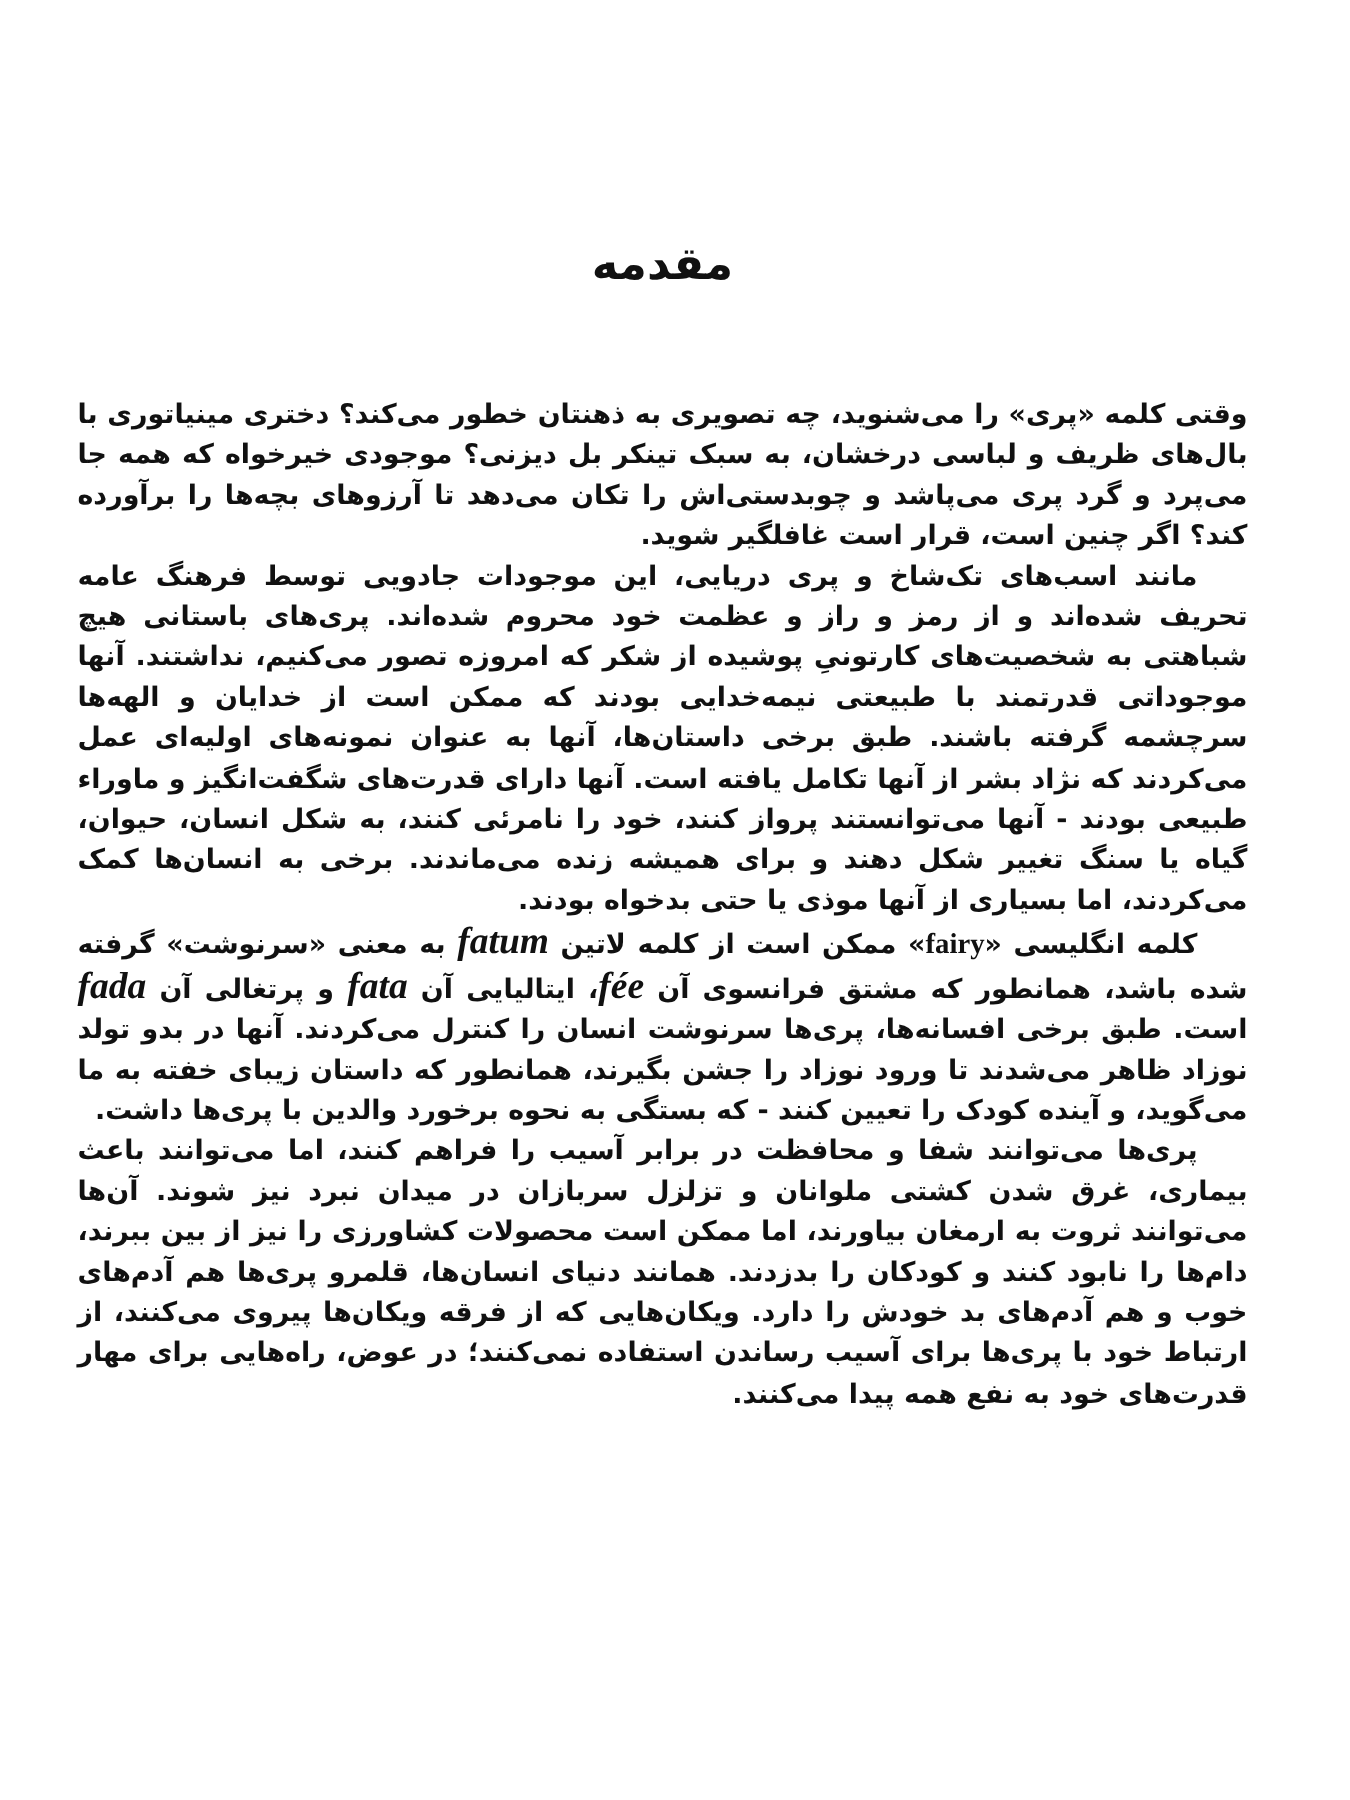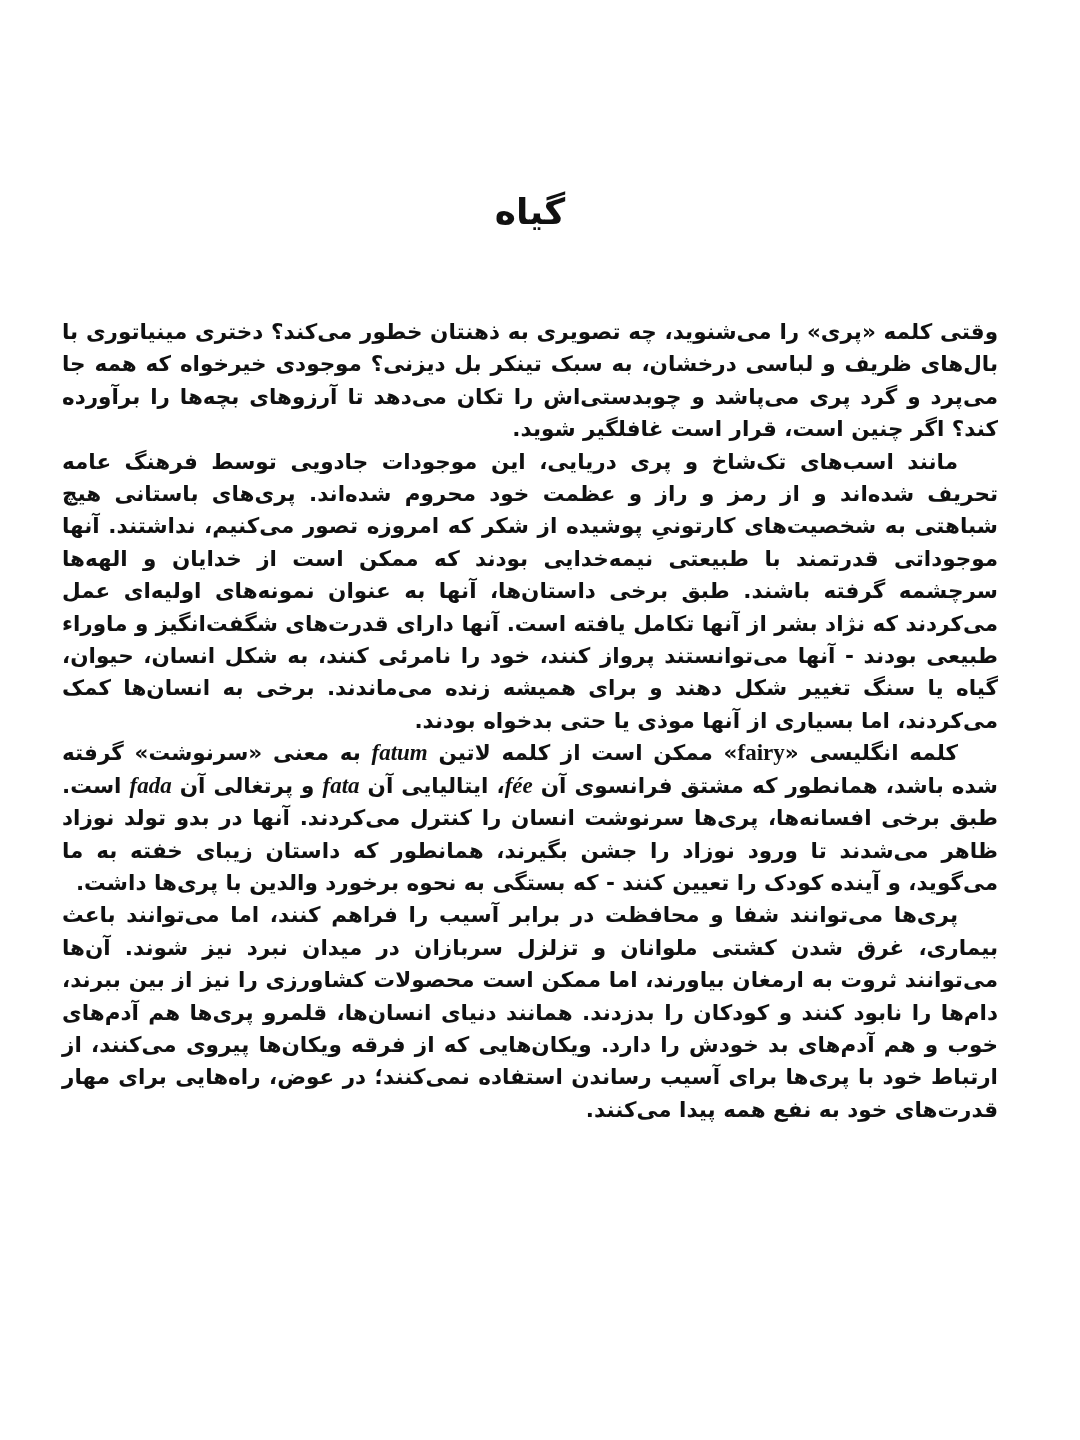--- a/index.html
+++ b/index.html
@@ -48,37 +48,37 @@
     text-align: justify;
     text-align-last: right;
     text-indent: 0;
   }
   .para.indent {
     text-indent: 40px;
   }
   .latin {
     font-family: "Liberation Serif", "DejaVu Serif", serif;
     font-style: italic;
-    font-size: 23px;
+    font-size: 30px;
     direction: ltr;
     unicode-bidi: isolate;
   }
   .latin-upright {
     font-family: "Liberation Serif", "DejaVu Serif", serif;
     font-size: 23px;
     direction: ltr;
     unicode-bidi: isolate;
     margin-top: 16px;
   }
 </style>
 </head>
 <body>
 
 <div class="page">
-  <h1 class="title">گیاه</h1>
+  <h1 class="title">مقدمه</h1>
 
   <div class="body-text">
     <p class="para"><span>وقتی کلمه «پری» را می‌شنوید، چه تصویری به ذهنتان خطور می‌کند؟ دختری مینیاتوری با بال‌های ظریف و لباسی درخشان، به سبک تینکر بل دیزنی؟ موجودی خیرخواه که همه جا می‌پرد و گرد پری می‌پاشد و چوبدستی‌اش را تکان می‌دهد تا آرزوهای بچه‌ها را برآورده کند؟ اگر چنین است، قرار است غافلگیر شوید.</span></p>
     <p class="para indent"><span>مانند اسب‌های تک‌شاخ و پری دریایی، این موجودات جادویی توسط فرهنگ عامه تحریف شده‌اند و از رمز و راز و عظمت خود محروم شده‌اند. پری‌های باستانی هیچ شباهتی به شخصیت‌های کارتونیِ پوشیده از شکر که امروزه تصور می‌کنیم، نداشتند. آنها موجوداتی قدرتمند با طبیعتی نیمه‌خدایی بودند که ممکن است از خدایان و الهه‌ها سرچشمه گرفته باشند. طبق برخی داستان‌ها، آنها به عنوان نمونه‌های اولیه‌ای عمل می‌کردند که نژاد بشر از آنها تکامل یافته است. آنها دارای قدرت‌های شگفت‌انگیز و ماوراء طبیعی بودند - آنها می‌توانستند پرواز کنند، خود را نامرئی کنند، به شکل انسان، حیوان، گیاه یا سنگ تغییر شکل دهند و برای همیشه زنده می‌ماندند. برخی به انسان‌ها کمک می‌کردند، اما بسیاری از آنها موذی یا حتی بدخواه بودند.</span></p>
     <p class="para indent"><span>کلمه انگلیسی «</span><span class="latin-upright">fairy</span><span>» ممکن است از کلمه لاتین </span><span class="latin">fatum</span><span> به معنی «سرنوشت» گرفته شده باشد، همانطور که مشتق فرانسوی آن </span><span class="latin">fée</span><span>، ایتالیایی آن </span><span class="latin">fata</span><span> و پرتغالی آن </span><span class="latin">fada</span><span> است. طبق برخی افسانه‌ها، پری‌ها سرنوشت انسان را کنترل می‌کردند. آنها در بدو تولد نوزاد ظاهر می‌شدند تا ورود نوزاد را جشن بگیرند، همانطور که داستان زیبای خفته به ما می‌گوید، و آینده کودک را تعیین کنند - که بستگی به نحوه برخورد والدین با پری‌ها داشت.</span></p>
     <p class="para indent"><span>پری‌ها می‌توانند شفا و محافظت در برابر آسیب را فراهم کنند، اما می‌توانند باعث بیماری، غرق شدن کشتی ملوانان و تزلزل سربازان در میدان نبرد نیز شوند. آن‌ها می‌توانند ثروت به ارمغان بیاورند، اما ممکن است محصولات کشاورزی را نیز از بین ببرند، دام‌ها را نابود کنند و کودکان را بدزدند. همانند دنیای انسان‌ها، قلمرو پری‌ها هم آدم‌های خوب و هم آدم‌های بد خودش را دارد. ویکان‌هایی که از فرقه ویکان‌ها پیروی می‌کنند، از ارتباط خود با پری‌ها برای آسیب رساندن استفاده نمی‌کنند؛ در عوض، راه‌هایی برای مهار قدرت‌های خود به نفع همه پیدا می‌کنند.</span></p>
   </div>
 </div>
 
 </body></html>

